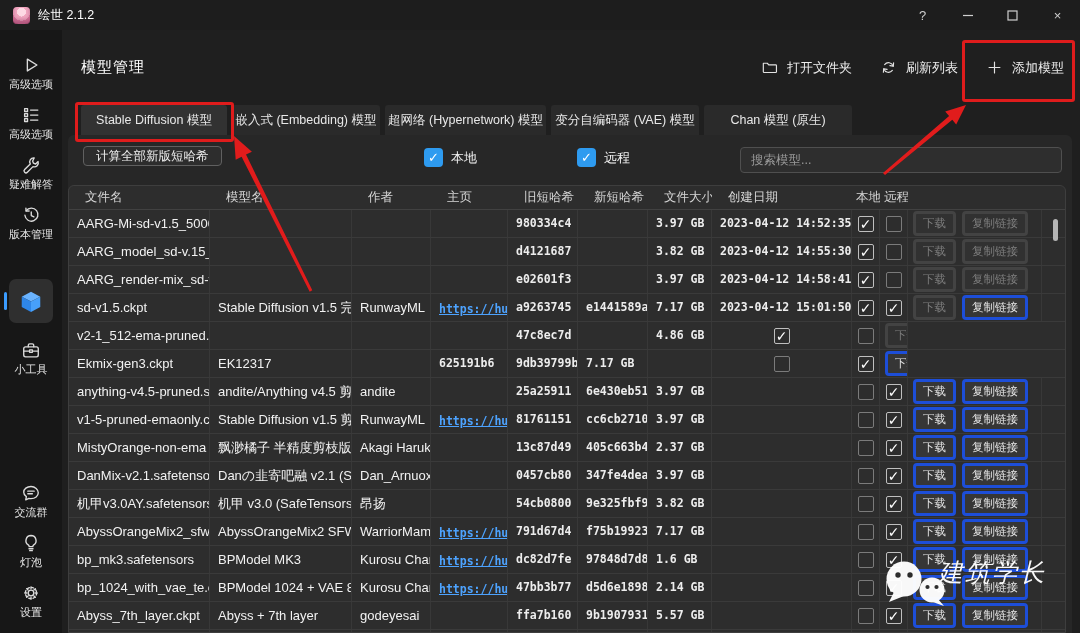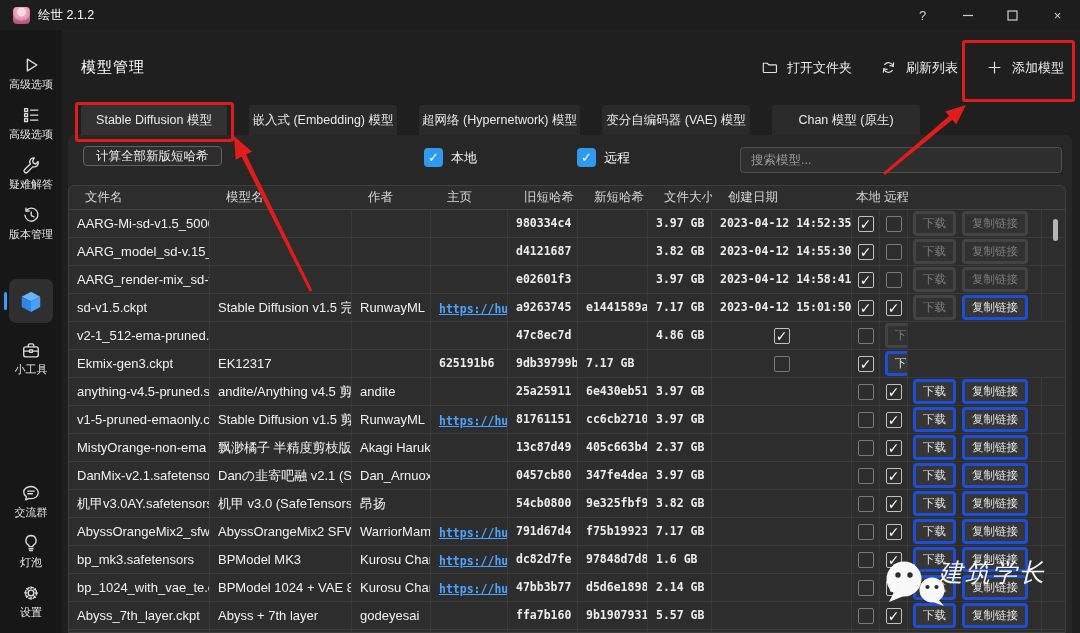--- a/index.html
+++ b/index.html
@@ -29,21 +29,21 @@
   .side-item.tool{margin-top:13px;}
   .side-spacer{flex:1;}
   
   .main{position:absolute;left:62px;top:30px;right:0;bottom:0;background:#1f1f1f;}
   .page-header{position:absolute;left:0;top:0;right:0;height:75px;display:flex;align-items:center;padding:0 16px 0 19px;box-sizing:border-box;}
   .page-title{font-size:15px;color:#ffffff;letter-spacing:1px;}
   .header-actions{margin-left:auto;display:flex;gap:28px;align-items:center;}
   .hbtn{display:flex;align-items:center;gap:9px;font-size:13px;color:#ededed;cursor:default;}
   .hbtn svg{width:17px;height:17px;stroke:#e2e2e2;fill:none;stroke-width:1.5;stroke-linecap:round;stroke-linejoin:round;}
   
-  .tabbar{position:absolute;left:19px;top:75px;height:30px;display:flex;gap:22px;}
+  .tabbar{position:absolute;left:19px;top:75px;height:30px;display:flex;gap:5px;}
   .tab{height:30px;display:flex;align-items:center;justify-content:center;background:#2a2a2a;color:#e8e8e8;font-size:12.5px;border-radius:3px 3px 0 0;}
   .tab:nth-child(1){width:146px;}
   .tab:nth-child(2){width:148px;}
   .tab:nth-child(3){width:161px;}
   .tab:nth-child(4){width:148px;}
   .tab:nth-child(5){width:148px;}
   .tab.selected{background:#323232;}
   
   .panel{position:absolute;left:6px;right:8px;top:105px;bottom:0;background:#272727;border-radius:6px 6px 0 0;overflow:hidden;}
   .hash-btn{position:absolute;left:15px;top:11px;height:20px;padding:0 12px;background:#2d2d2d;border:1px solid #606060;border-radius:4px;color:#ededed;font-size:12.5px;display:flex;align-items:center;box-sizing:border-box;}

